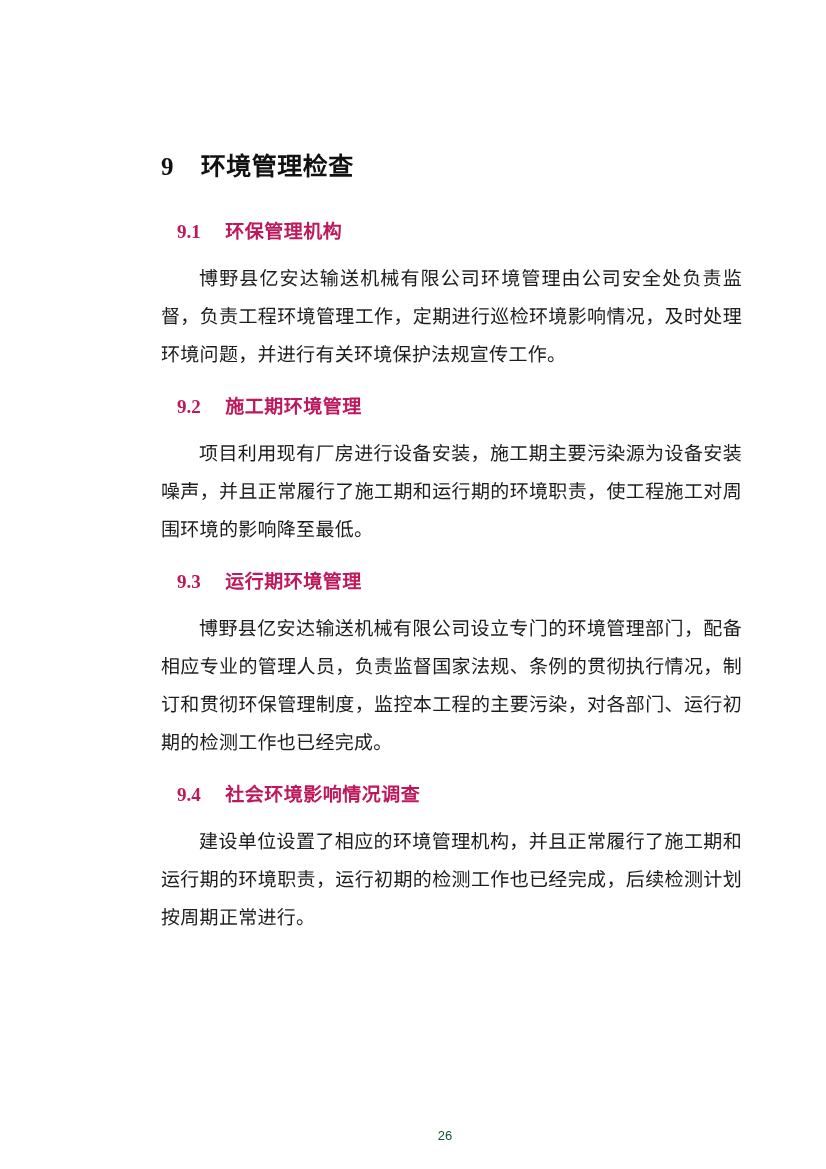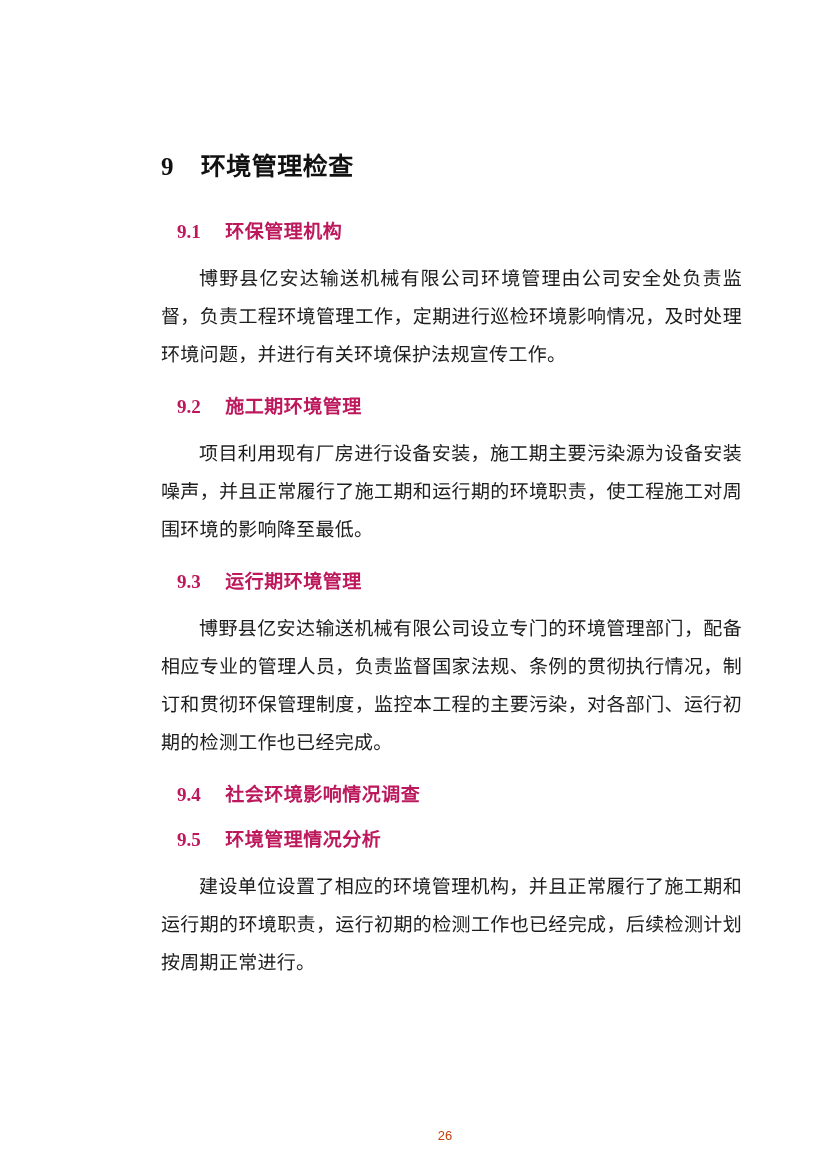--- a/index.html
+++ b/index.html
@@ -56,21 +56,21 @@
   .page-footer {
     position: absolute;
     left: 0;
     right: 0;
     top: 1078px;
     text-align: center;
   }
   .page-number {
     font-family: "Liberation Sans", "DejaVu Sans", sans-serif;
     font-size: 13px;
-    color: #c2410c;
+    color: #14532d;
   }
 </style>
 </head>
 <body>
 
 <div class="page">
 
   <h1 class="chapter-heading">
     <span class="hnum">9</span><span class="htitle">环境管理检查</span>
   </h1>
@@ -96,23 +96,20 @@
     <p class="body-paragraph">博野县亿安达输送机械有限公司设立专门的环境管理部门，配备相应专业的管理人员，负责监督国家法规、条例的贯彻执行情况，制订和贯彻环保管理制度，监控本工程的主要污染，对各部门、运行初期的检测工作也已经完成。</p>
   </section>
 
   <section>
     <h2 class="section-heading">
       <span class="hnum">9.4</span><span class="htitle">社会环境影响情况调查</span>
     </h2>
   </section>
 
   <section>
-    <h2 class="section-heading">
-      <span class="hnum">9.5</span><span class="htitle">环境管理情况分析</span>
-    </h2>
     <p class="body-paragraph">建设单位设置了相应的环境管理机构，并且正常履行了施工期和运行期的环境职责，运行初期的检测工作也已经完成，后续检测计划按周期正常进行。</p>
   </section>
 
   <div class="page-footer">
     <span class="page-number">26</span>
   </div>
 
 </div>
 
 </body></html>

